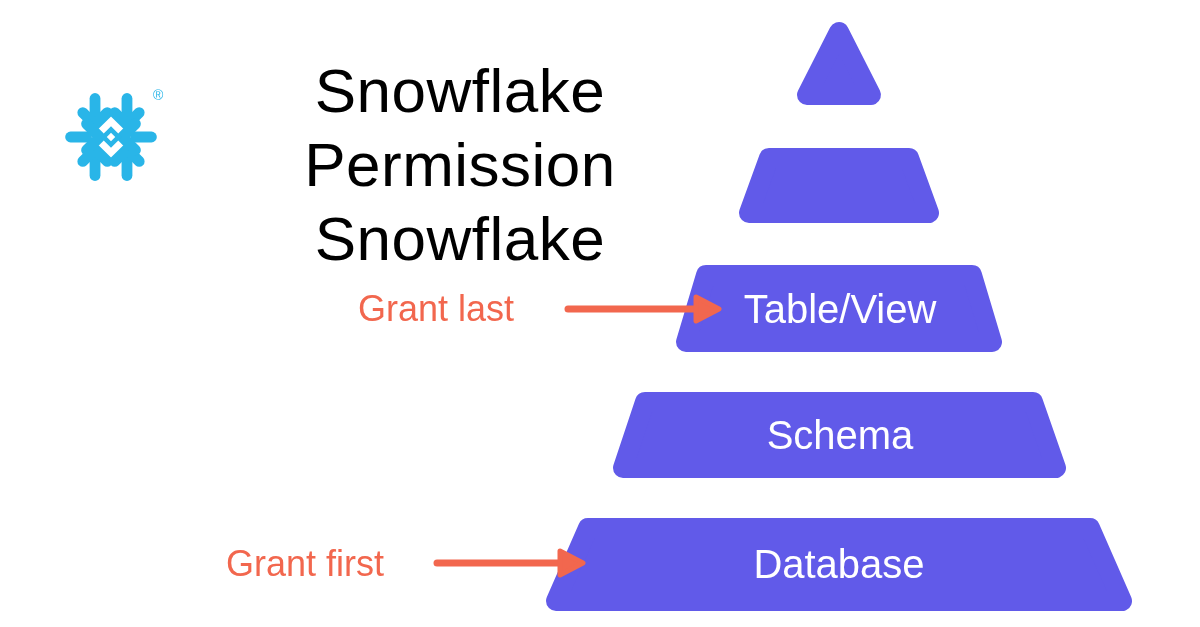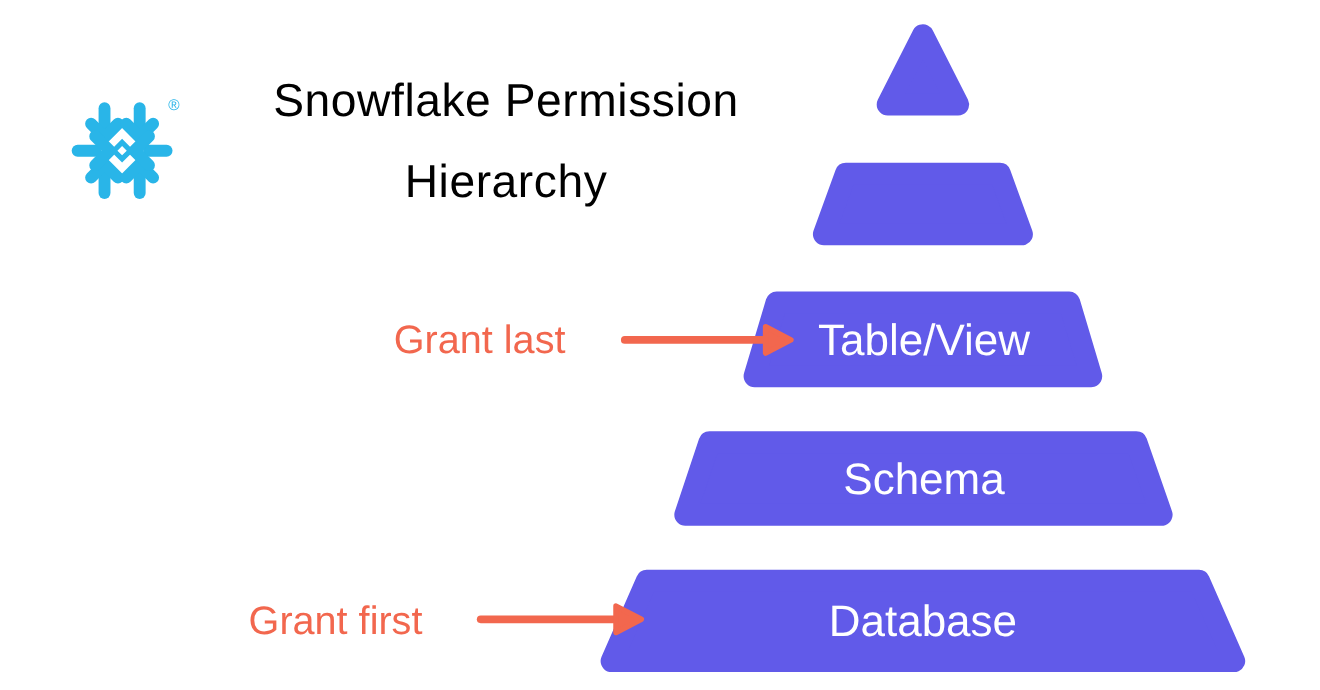--- a/index.html
+++ b/index.html
@@ -8,21 +8,21 @@
     overflow:hidden;font-family:"Liberation Sans",sans-serif;
   }
   .logo{position:absolute;left:64px;top:90px;width:94px;height:94px;}
   .logo svg{width:94px;height:94px;display:block;}
   .rmark{
     position:absolute;left:89px;top:-3px;font-size:14px;color:#29B5E8;
     font-family:"Liberation Sans",sans-serif;
   }
   .title{
     position:absolute;left:160px;top:54px;width:600px;text-align:center;
-    font-size:42px;line-height:74px;color:#000000;font-weight:400;
+    font-size:62px;line-height:74px;color:#000000;font-weight:400;
     letter-spacing:0.5px;
   }
   .diagram{position:absolute;left:0;top:0;width:1200px;height:627px;}
   .diagram text{font-family:"Liberation Sans",sans-serif;}
   .lvl-label{font-size:40px;text-anchor:middle;}
   .annot{font-size:36px;text-anchor:middle;}
 </style>
 </head>
 <body>
 
@@ -50,21 +50,21 @@
         <path d="M93,50 L76,50"></path>
         <path d="M76,36 L62,50 L76,64"></path>
       </g>
       <path d="M50,38.5 L61.5,50 L50,61.5 L38.5,50 Z M50,45.5 L54.5,50 L50,54.5 L45.5,50 Z" fill-rule="evenodd" fill="#29B5E8"></path>
     </svg>
     <span class="rmark">®</span>
   </div>
 
   <div class="title">
     <div>Snowflake Permission</div>
-    <div>Hierarchy</div>
+    <div>Snowflake</div>
   </div>
 
   <svg class="diagram" viewBox="0 0 1200 627">
 
     <g stroke-width="20" stroke-linejoin="round" fill="#615AE9" stroke="#615AE9">
       <path d="M839,32 L871,95 L807,95 Z"></path>
       <path d="M769,158 L909,158 L929,213 L749,213 Z"></path>
       <path d="M706,275 L972,275 L992,342 L686,342 Z"></path>
       <path d="M645,402 L1033,402 L1056,468 L623,468 Z"></path>
       <path d="M588,528 L1090,528 L1122,601 L556,601 Z"></path>

